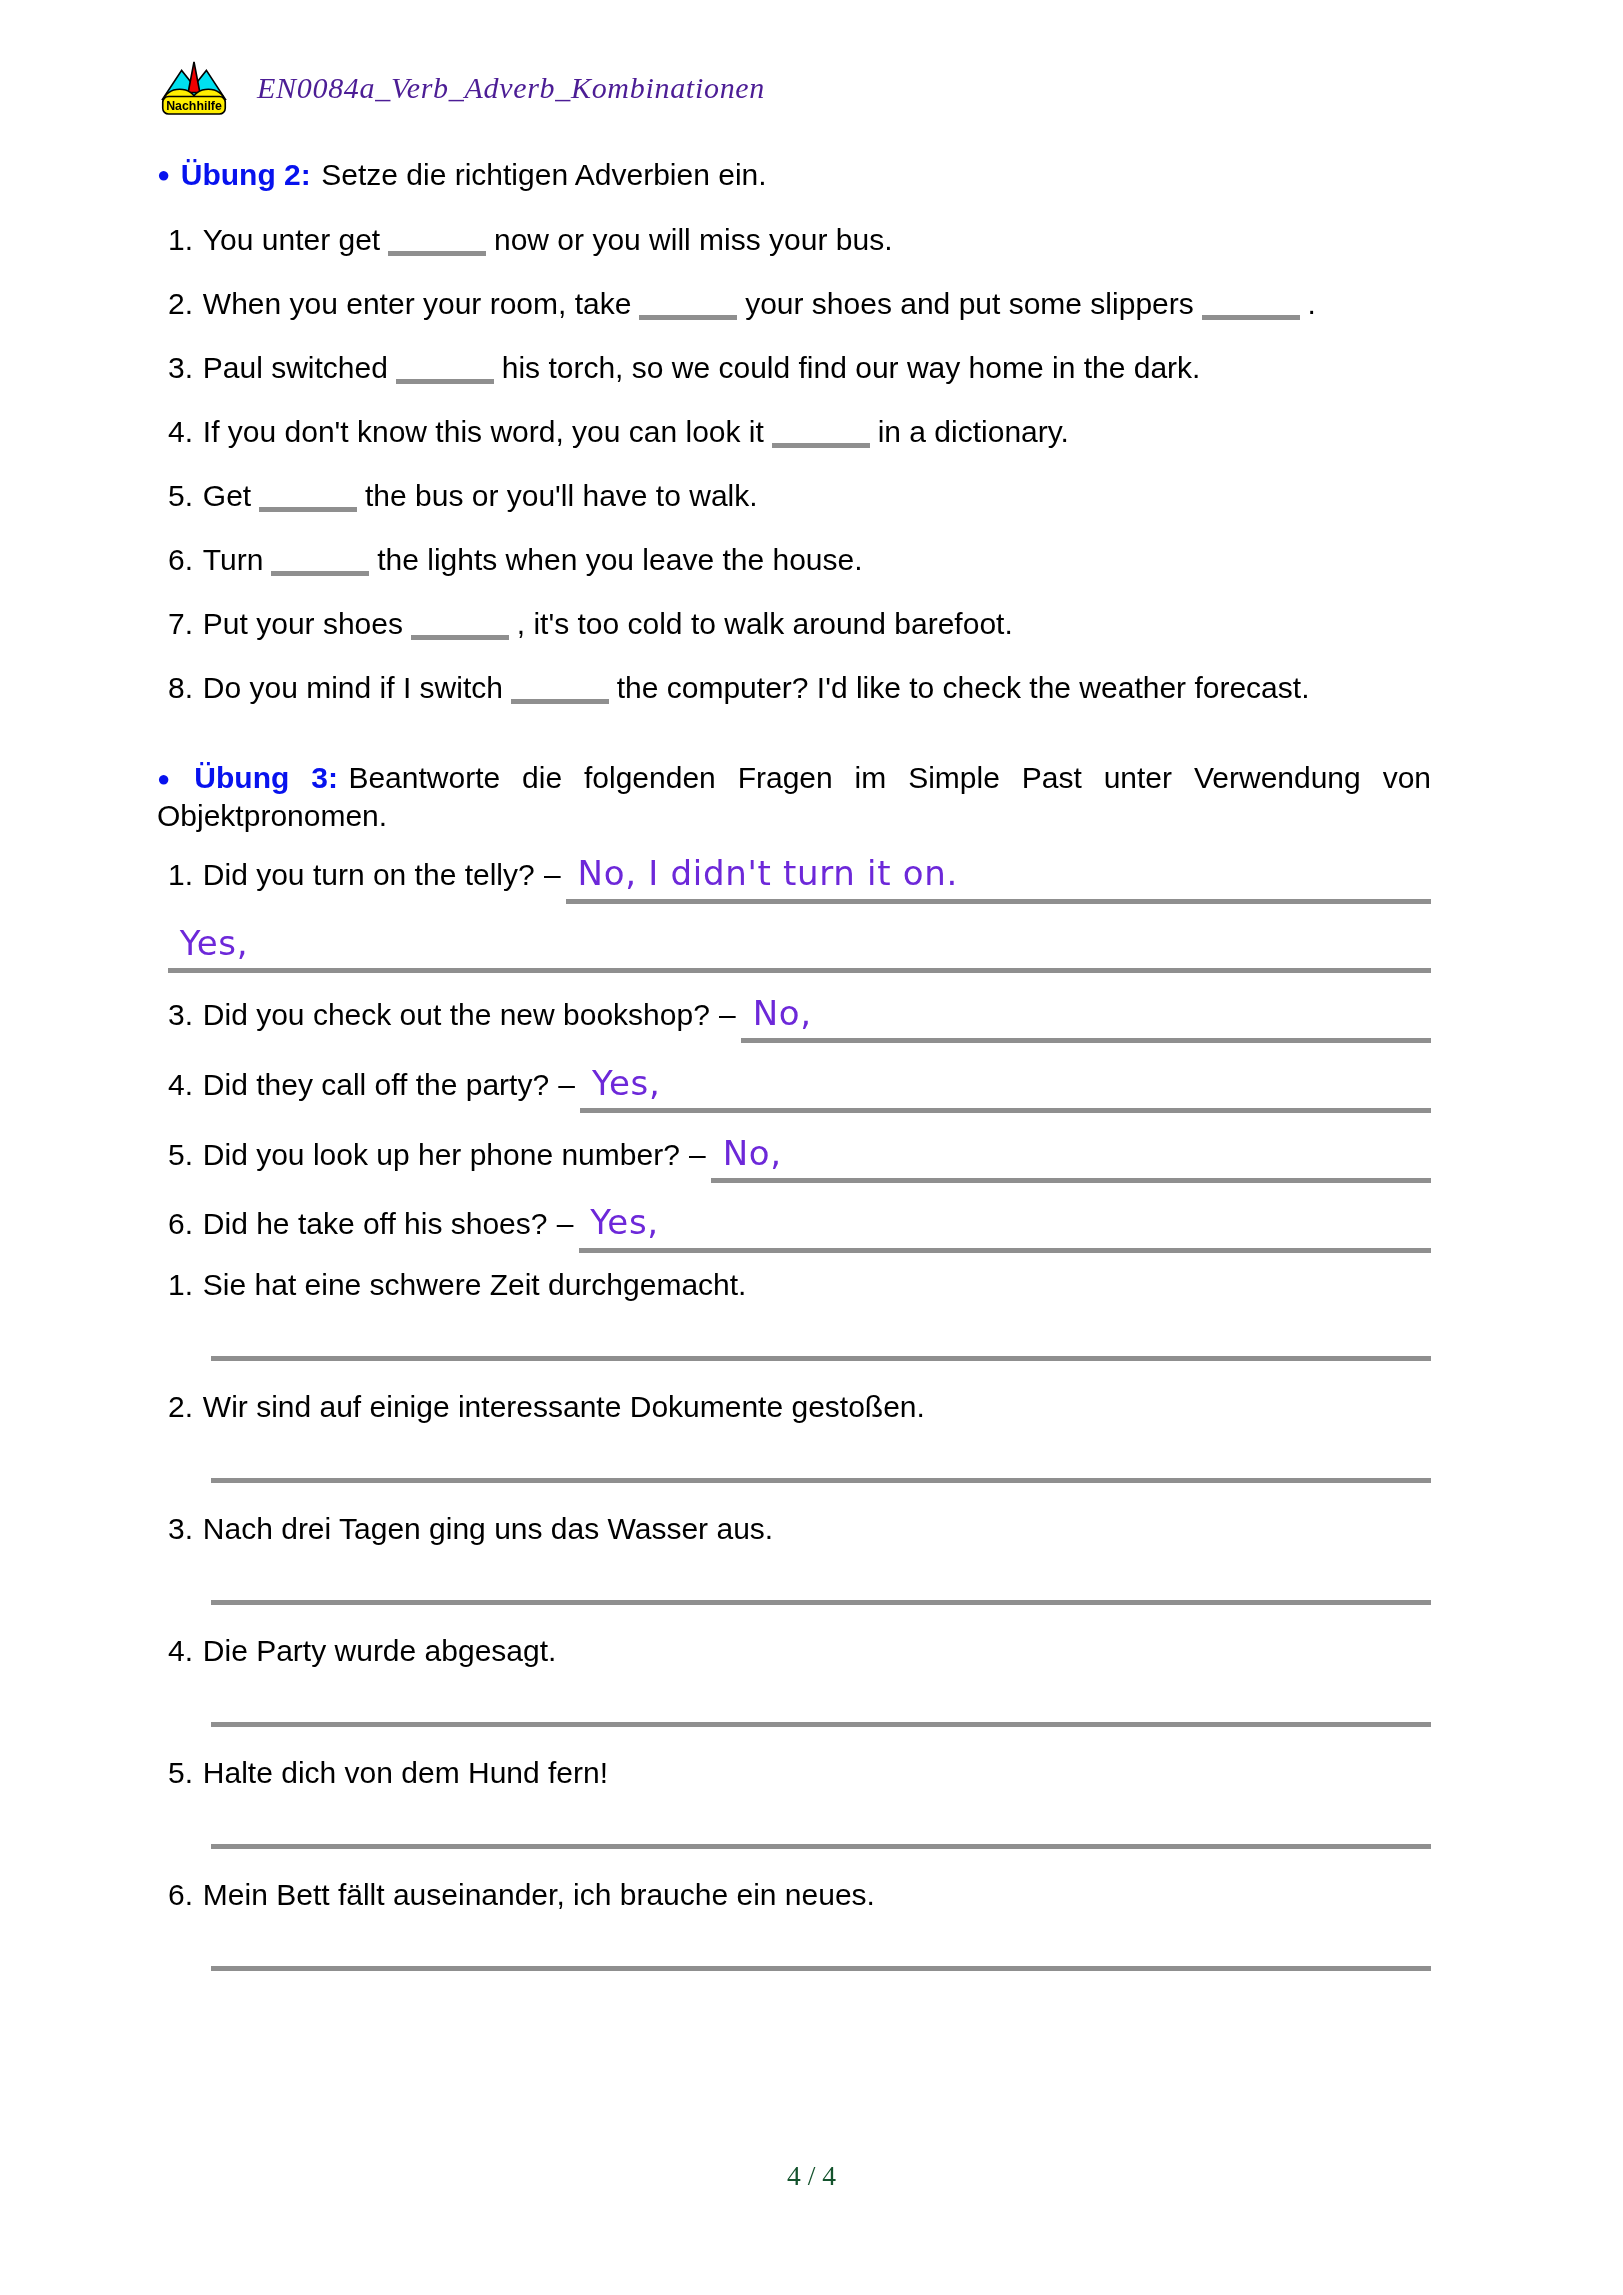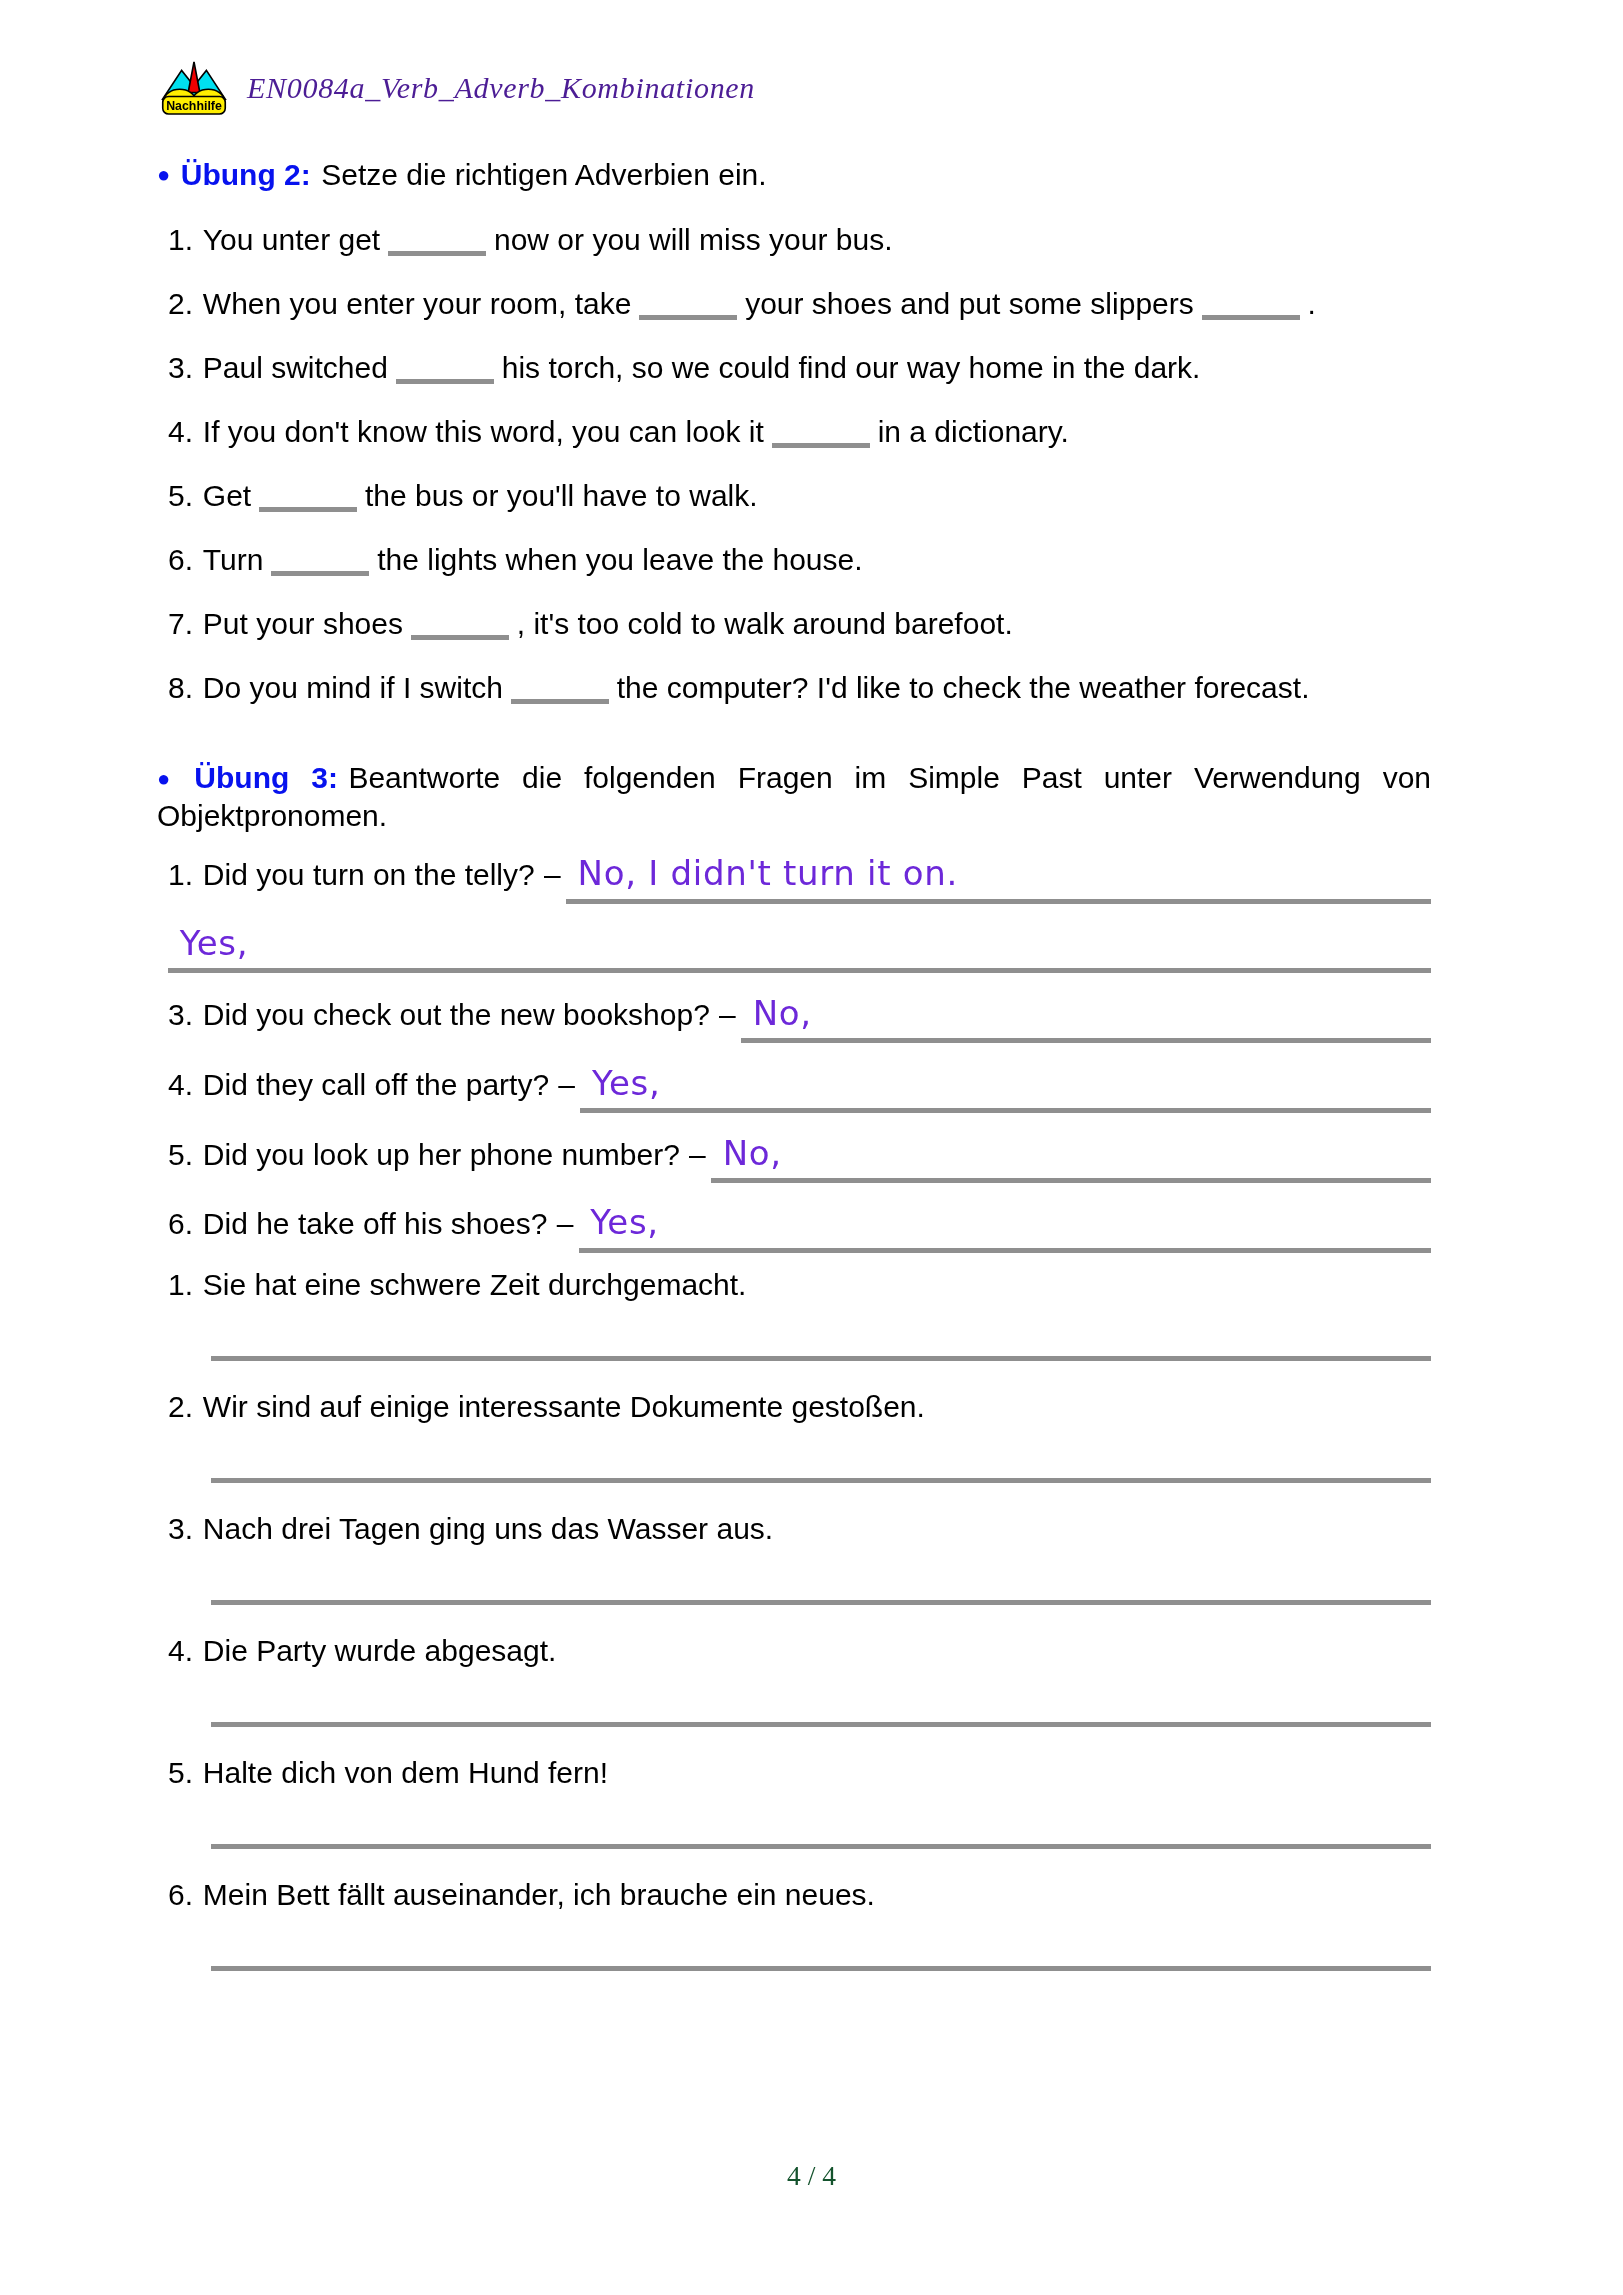--- a/index.html
+++ b/index.html
@@ -13,21 +13,21 @@
     color:#000000;
     overflow:hidden;
   }
   
   .hdr{
     position:absolute;
     top:60px;
     left:160px;
     display:flex;
     align-items:center;
-    gap:19px;
+    gap:29px;
   }
   .logo{display:block;}
   .doc-title{
     font-family:"Liberation Serif", serif;
     font-style:italic;
     font-size:30px;
     color:#4c1d95;
     letter-spacing:0.7px;
   }
   

